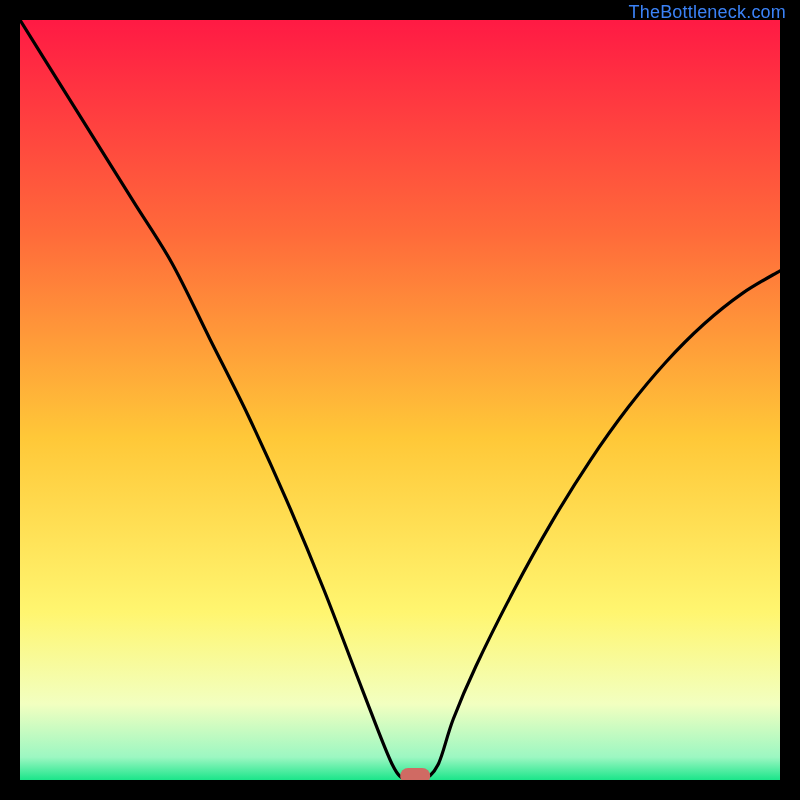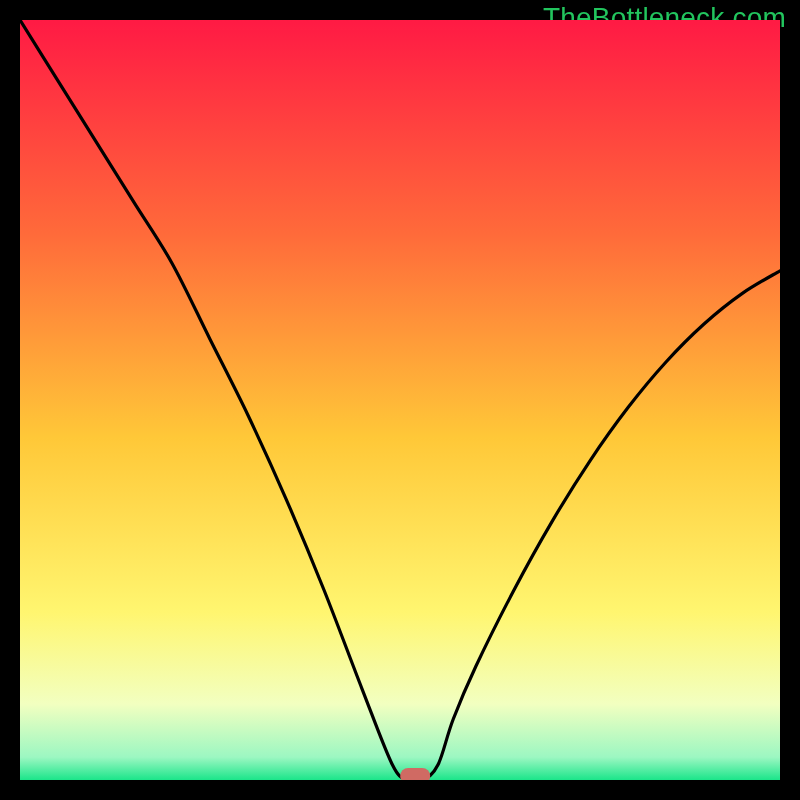--- a/index.html
+++ b/index.html
@@ -21,23 +21,23 @@
     left: 20px;
     top: 20px;
     width: 760px;
     height: 760px;
   }
   .watermark {
     position: absolute;
     top: 2px;
     right: 14px;
     font-family: Arial, Helvetica, sans-serif;
-    font-size: 28px;
+    font-size: 18px;
     font-weight: 400;
-    color: #22c55e;
+    color: #3b82f6;
     letter-spacing: 0.2px;
   }
 </style>
 </head>
 <body>
 
 <div class="frame">
   <div class="watermark">TheBottleneck.com</div>
   <svg class="plot-area" viewBox="0 0 760 760" preserveAspectRatio="none">
     <defs>

